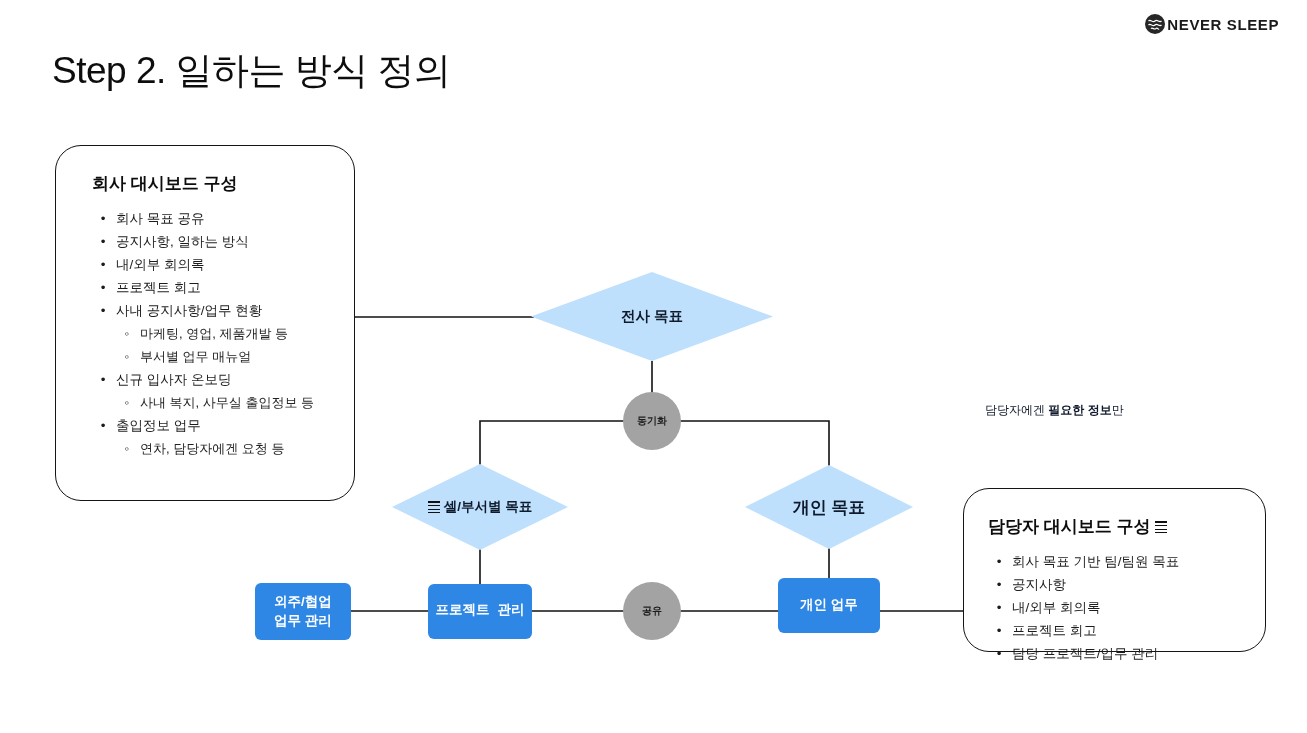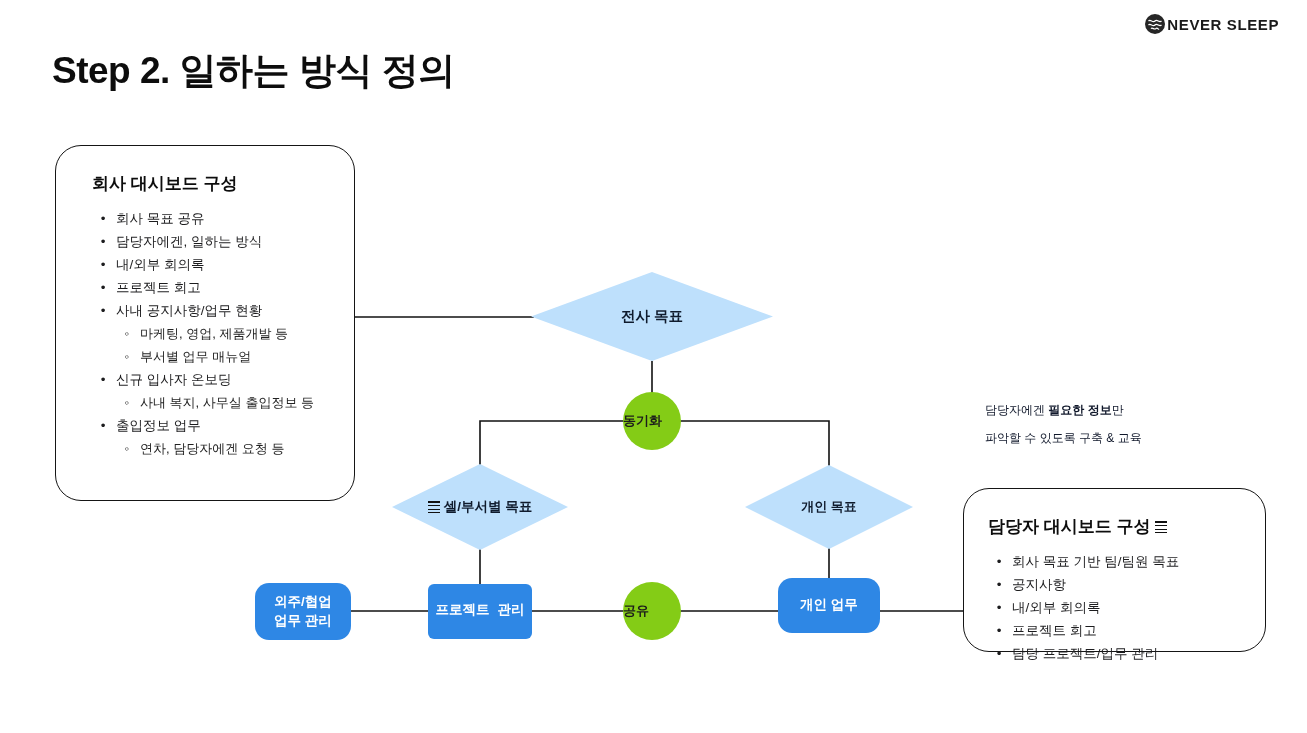--- a/index.html
+++ b/index.html
@@ -10,21 +10,21 @@
     height: 733px;
     overflow: hidden;
     background: #ffffff;
     font-family: "Liberation Sans", "DejaVu Sans", sans-serif;
     color: #131313;
   }
   svg.connectors { position: absolute; left: 0; top: 0; z-index: 0; }
 
   h1.page-title {
     position: absolute; left: 52px; top: 46px; margin: 0;
-    font-size: 37px; font-weight: 700; letter-spacing: -0.5px; color: #0d0d0d;
+    font-size: 37px; font-weight: 400; letter-spacing: -0.5px; color: #0d0d0d;
   }
 
   .logo {
     position: absolute; right: 28px; top: 12px;
     display: flex; align-items: center; gap: 0;
     font-size: 15px; font-weight: 800; letter-spacing: 0.6px; color: #1a1a1a;
   }
   .logo-icon { width: 24px; height: 24px; display: inline-flex; }
 
   .box {
@@ -51,39 +51,39 @@
 
   .diamond {
     position: absolute; z-index: 1;
     background: #BEE0FC;
     clip-path: polygon(50% 0, 100% 50%, 50% 100%, 0 50%);
     display: flex; align-items: center; justify-content: center; gap: 4px;
     color: #0f1b2d; text-align: center;
   }
   .diamond-top  { left: 531px; top: 272px; width: 242px; height: 89px; font-size: 14.5px; font-weight: 700; }
   .diamond-left { left: 392px; top: 464px; width: 176px; height: 86px; font-size: 13.5px; font-weight: 600; }
-  .diamond-right{ left: 745px; top: 465px; width: 168px; height: 84px; font-size: 13px; font-weight: 600; }
+  .diamond-right{ left: 745px; top: 465px; width: 168px; height: 84px; font-size: 17px; font-weight: 600; }
 
   .circle {
     position: absolute; z-index: 1; width: 58px; height: 58px; border-radius: 50%;
-    background: #84cc16; display: flex; align-items: center; justify-content: flex-start;
-    font-size: 13px; font-weight: 600; color: #1c1c1c;
+    background: #a3a3a3; display: flex; align-items: center; justify-content: center;
+    font-size: 10px; font-weight: 600; color: #1c1c1c;
   }
   .circle-sync  { left: 623px; top: 392px; }
   .circle-share { left: 623px; top: 582px; }
 
   .rect {
     position: absolute; z-index: 1; background: #2E87E5; color: #ffffff;
     border-radius: 6px; display: flex; flex-direction: column;
     align-items: center; justify-content: center;
     font-size: 13.5px; font-weight: 700; text-align: center; line-height: 1.35;
   }
-  .rect-outsourcing { left: 255px; top: 583px; width: 96px;  height: 57px; border-radius: 14px; }
+  .rect-outsourcing { left: 255px; top: 583px; width: 96px;  height: 57px; }
   .rect-project     { left: 428px; top: 584px; width: 104px; height: 55px; font-family: Liberation Mono, monospace; }
-  .rect-personal    { left: 778px; top: 578px; width: 102px; height: 55px; border-radius: 14px; }
+  .rect-personal    { left: 778px; top: 578px; width: 102px; height: 55px; }
 
   .annotation {
     position: absolute; left: 985px; top: 396px; z-index: 2;
     font-size: 12px; line-height: 28px; color: #0f172a;
   }
   .annotation b { font-weight: 800; }
 </style>
 </head>
 <body>
 
@@ -118,21 +118,21 @@
     <h2>
       <span>회사 대시보드 구성</span>
     </h2>
     <div class="list" id="left-list">
         <div class="li-row">
           <span class="bullet">•</span>
           <span>회사 목표 공유</span>
         </div>
         <div class="li-row">
           <span class="bullet">•</span>
-          <span>담당자에겐, 일하는 방식</span>
+          <span>공지사항, 일하는 방식</span>
         </div>
         <div class="li-row">
           <span class="bullet">•</span>
           <span>내/외부 회의록</span>
         </div>
         <div class="li-row">
           <span class="bullet">•</span>
           <span>프로젝트 회고</span>
         </div>
         <div class="li-row">
@@ -224,16 +224,15 @@
   <div class="circle circle-share">
     <span>공유</span>
   </div>
 
   <div class="rect rect-personal">
     <span>개인 업무</span>
   </div>
 
   <div class="annotation">
     <div><span>담당자에겐 </span><b>필요한 정보</b><span>만</span></div>
-    <div>파악할 수 있도록 구축 &amp; 교육</div>
   </div>
 
 </div>
 
 </body></html>

